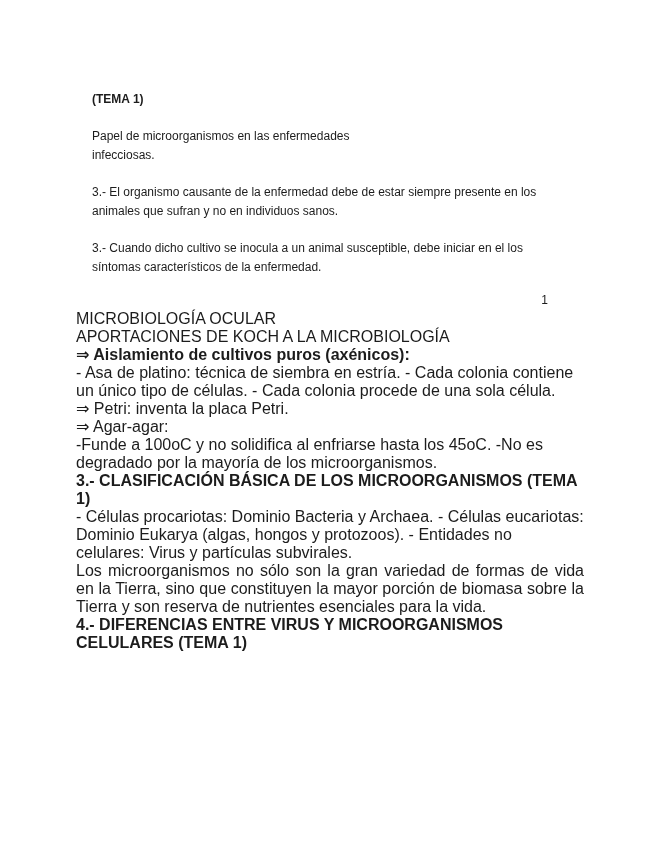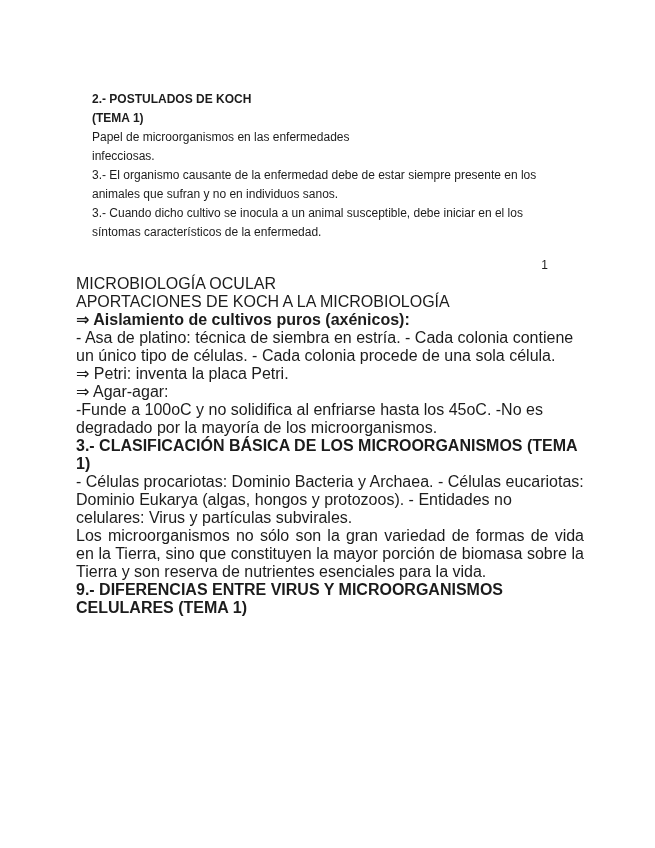--- a/index.html
+++ b/index.html
@@ -18,21 +18,21 @@
       background: #ffffff;
       padding-top: 90px;
       overflow: hidden;
     }
     .top-block {
       margin-left: 92px;
       width: 472px;
       font-size: 12px;
       line-height: 19px;
     }
-    .top-block p { }
+    .top-block p { margin-top: 18px; }
     .bold { font-weight: bold; }
     .pre { white-space: pre-line; }
     .justify { text-align: justify; }
     .page-number {
       margin-top: 14px;
       text-align: right;
       padding-right: 16px;
       font-size: 12px;
       line-height: 19px;
     }
@@ -43,21 +43,20 @@
       line-height: 18px;
     }
     .body-block .line { margin: 0; }
   </style>
 </head>
 <body>
 
 <div class="page">
 
   <div class="top-block">
-    <div class="bold">2.- POSTULADOS DE KOCH</div>
     <div class="bold">(TEMA 1)</div>
 
     <p class="pre">Papel de microorganismos en las enfermedades
 infecciosas.</p>
 
     <p>3.- El organismo causante de la enfermedad debe de estar siempre presente en los animales que sufran y no en individuos sanos.</p>
     <p>3.- Cuando dicho cultivo se inocula a un animal susceptible, debe iniciar en el los síntomas característicos de la enfermedad.</p>
 
     <div class="page-number">1</div>
   </div>
@@ -66,16 +65,16 @@
     <div class="line">MICROBIOLOGÍA OCULAR</div>
     <div class="line">APORTACIONES DE KOCH A LA MICROBIOLOGÍA</div>
     <div class="line bold">⇒ Aislamiento de cultivos puros (axénicos):</div>
     <div class="line">- Asa de platino: técnica de siembra en estría. - Cada colonia contiene un único tipo de células. - Cada colonia procede de una sola célula.</div>
     <div class="line">⇒ Petri: inventa la placa Petri.</div>
     <div class="line">⇒ Agar-agar:</div>
     <div class="line">-Funde a 100oC y no solidifica al enfriarse hasta los 45oC. -No es degradado por la mayoría de los microorganismos.</div>
     <div class="line bold">3.- CLASIFICACIÓN BÁSICA DE LOS MICROORGANISMOS (TEMA 1)</div>
     <div class="line">- Células procariotas: Dominio Bacteria y Archaea. - Células eucariotas: Dominio Eukarya (algas, hongos y protozoos). - Entidades no celulares: Virus y partículas subvirales.</div>
     <div class="line justify">Los microorganismos no sólo son la gran variedad de formas de vida en la Tierra, sino que constituyen la mayor porción de biomasa sobre la Tierra y son reserva de nutrientes esenciales para la vida.</div>
-    <div class="line bold">9.- DIFERENCIAS ENTRE VIRUS Y MICROORGANISMOS CELULARES (TEMA 1)</div>
+    <div class="line bold">4.- DIFERENCIAS ENTRE VIRUS Y MICROORGANISMOS CELULARES (TEMA 1)</div>
   </div>
 
 </div>
 
 </body></html>

